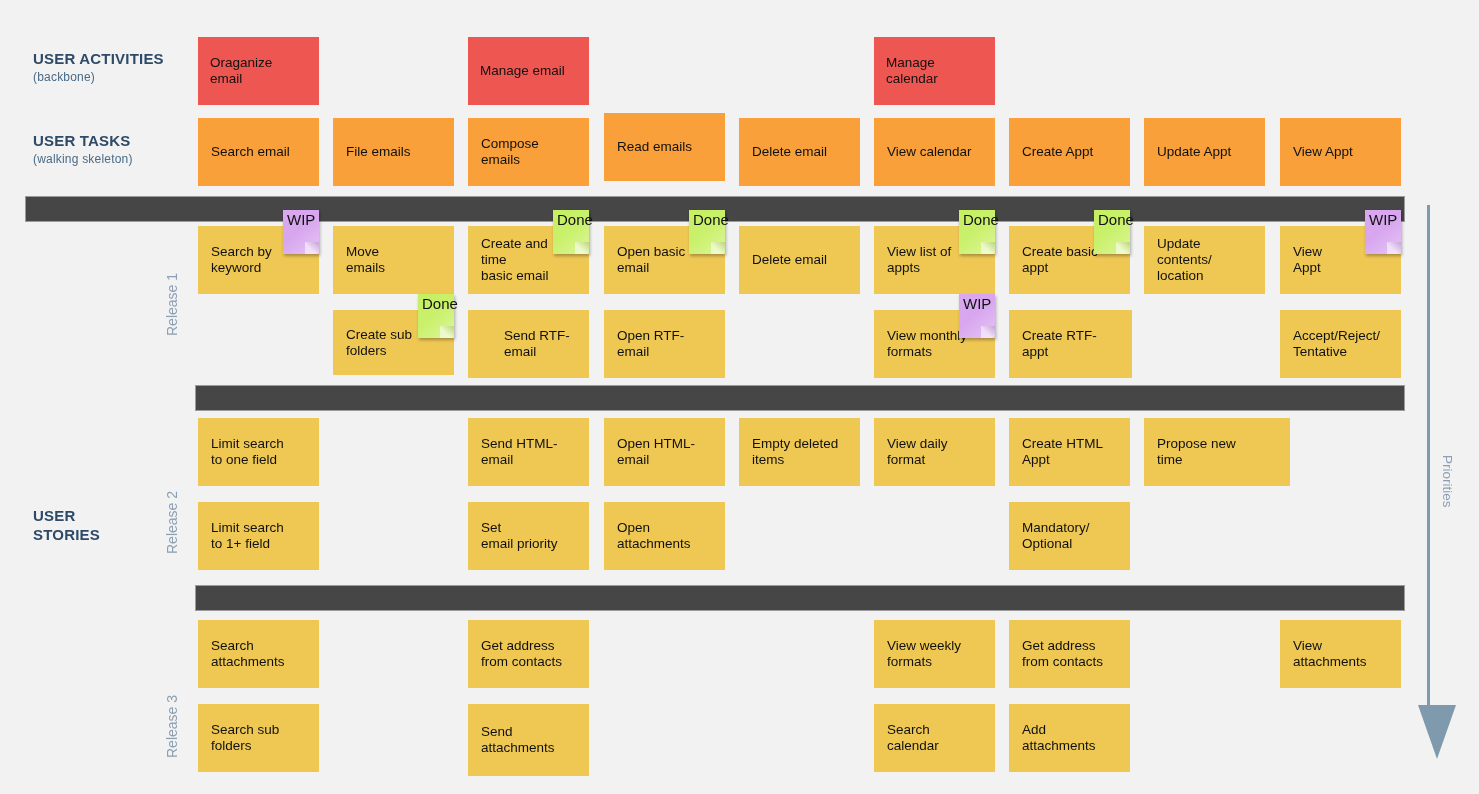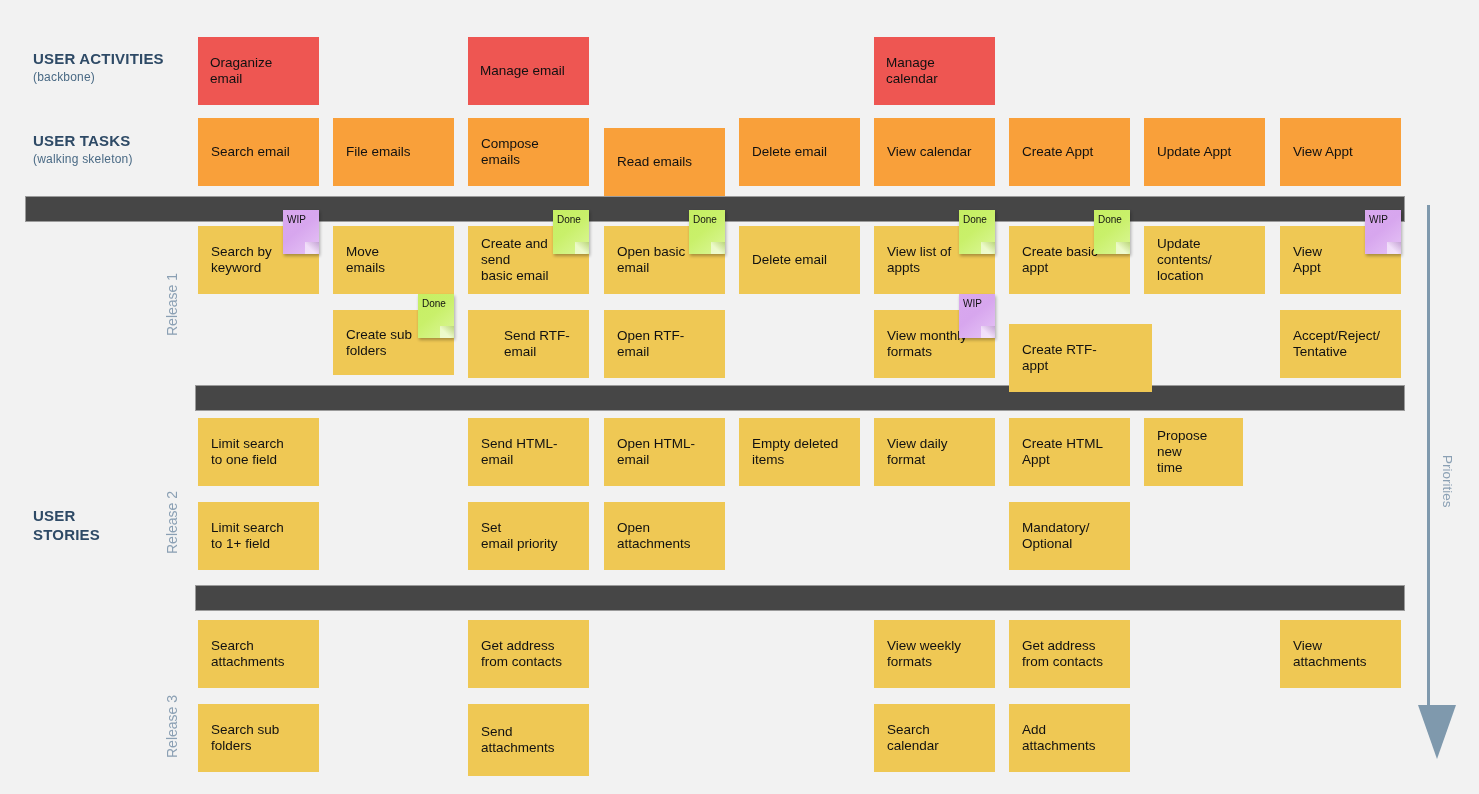--- a/index.html
+++ b/index.html
@@ -67,21 +67,21 @@
   .divider {
     position: absolute;
     background: #464646;
     border: 1px solid #9b9b9b;
   }
 
   
   .sticky {
     position: absolute;
     width: 36px; height: 44px;
-    font-size: 10px;
+    font-size: 15px;
     line-height: 13px;
     color: #111;
     padding: 3px 0 0 4px;
     z-index: 20;
     box-shadow: 1px 2px 3px rgba(0,0,0,.30);
   }
   .sticky.done {
     background: linear-gradient(140deg,#c6ef63 0%,#c9f06a 45%,#dcf79a 100%);
   }
   .sticky.wip {
@@ -150,34 +150,34 @@
   <div id="activities-layer">
       <div class="card activity" style="left: 198px; top: 37px; width: 121px; height: 68px;"><span>Oraganize email</span></div>
       <div class="card activity" style="left: 468px; top: 37px; width: 121px; height: 68px;"><span>Manage email</span></div>
       <div class="card activity" style="left: 874px; top: 37px; width: 121px; height: 68px;"><span>Manage
 calendar</span></div>
     </div>
   <div id="tasks-layer">
       <div class="card task" style="left: 198px; top: 118px; width: 121px; height: 68px;"><span>Search email</span></div>
       <div class="card task" style="left: 333px; top: 118px; width: 121px; height: 68px;"><span>File emails</span></div>
       <div class="card task" style="left: 468px; top: 118px; width: 121px; height: 68px;"><span>Compose emails</span></div>
-      <div class="card task" style="left: 604px; top: 128px; width: 121px; height: 68px; text-align: right;"><span>Read emails</span></div>
+      <div class="card task" style="left: 604px; top: 113px; width: 121px; height: 68px; text-align: right;"><span>Read emails</span></div>
       <div class="card task" style="left: 739px; top: 118px; width: 121px; height: 68px;"><span>Delete email</span></div>
       <div class="card task" style="left: 874px; top: 118px; width: 121px; height: 68px;"><span>View calendar</span></div>
       <div class="card task" style="left: 1009px; top: 118px; width: 121px; height: 68px;"><span>Create Appt</span></div>
       <div class="card task" style="left: 1144px; top: 118px; width: 121px; height: 68px;"><span>Update Appt</span></div>
       <div class="card task" style="left: 1280px; top: 118px; width: 121px; height: 68px;"><span>View Appt</span></div>
     </div>
   <div id="stories-layer">
       <div class="card story" style="left: 198px; top: 226px; width: 121px; height: 68px;"><span>Search by
 keyword</span></div>
       <div class="sticky wip" style="left: 283px; top: 210px;"><span>WIP</span></div>
       <div class="card story" style="left: 333px; top: 226px; width: 121px; height: 68px;"><span>Move
 emails</span></div>
-      <div class="card story" style="left: 468px; top: 226px; width: 121px; height: 68px;"><span>Create and send
+      <div class="card story" style="left: 468px; top: 226px; width: 121px; height: 68px;"><span>Create and time
 basic email</span></div>
       <div class="sticky done" style="left: 553px; top: 210px;"><span>Done</span></div>
       <div class="card story" style="left: 604px; top: 226px; width: 121px; height: 68px;"><span>Open basic
 email</span></div>
       <div class="sticky done" style="left: 689px; top: 210px;"><span>Done</span></div>
       <div class="card story" style="left: 739px; top: 226px; width: 121px; height: 68px;"><span>Delete email</span></div>
       <div class="card story" style="left: 874px; top: 226px; width: 121px; height: 68px;"><span>View list of
 appts</span></div>
       <div class="sticky done" style="left: 959px; top: 210px;"><span>Done</span></div>
       <div class="card story" style="left: 1009px; top: 226px; width: 121px; height: 68px;"><span>Create basic
@@ -192,37 +192,37 @@
       <div class="card story" style="left: 333px; top: 310px; width: 121px; height: 65px;"><span>Create sub
 folders</span></div>
       <div class="sticky done" style="left: 418px; top: 294px;"><span>Done</span></div>
       <div class="card story" style="left: 468px; top: 310px; width: 121px; height: 68px; padding-left: 36px;"><span>Send RTF-
 email</span></div>
       <div class="card story" style="left: 604px; top: 310px; width: 121px; height: 68px;"><span>Open RTF-
 email</span></div>
       <div class="card story" style="left: 874px; top: 310px; width: 121px; height: 68px;"><span>View monthly
 formats</span></div>
       <div class="sticky wip" style="left: 959px; top: 294px;"><span>WIP</span></div>
-      <div class="card story" style="left: 1009px; top: 324px; width: 143px; height: 68px;"><span>Create RTF-
+      <div class="card story" style="left: 1009px; top: 310px; width: 123px; height: 68px;"><span>Create RTF-
 appt</span></div>
       <div class="card story" style="left: 1280px; top: 310px; width: 121px; height: 68px;"><span>Accept/Reject/
 Tentative</span></div>
       <div class="card story" style="left: 198px; top: 418px; width: 121px; height: 68px;"><span>Limit search
 to one field</span></div>
       <div class="card story" style="left: 468px; top: 418px; width: 121px; height: 68px;"><span>Send HTML-
 email</span></div>
       <div class="card story" style="left: 604px; top: 418px; width: 121px; height: 68px;"><span>Open HTML-
 email</span></div>
       <div class="card story" style="left: 739px; top: 418px; width: 121px; height: 68px;"><span>Empty deleted
 items</span></div>
       <div class="card story" style="left: 874px; top: 418px; width: 121px; height: 68px;"><span>View daily
 format</span></div>
       <div class="card story" style="left: 1009px; top: 418px; width: 121px; height: 68px;"><span>Create HTML
 Appt</span></div>
-      <div class="card story" style="left: 1144px; top: 418px; width: 99px; height: 68px;"><span>Propose new
+      <div class="card story" style="left: 1144px; top: 418px; width: 146px; height: 68px;"><span>Propose new
 time</span></div>
       <div class="card story" style="left: 198px; top: 502px; width: 121px; height: 68px;"><span>Limit search
 to 1+ field</span></div>
       <div class="card story" style="left: 468px; top: 502px; width: 121px; height: 68px;"><span>Set
 email priority</span></div>
       <div class="card story" style="left: 604px; top: 502px; width: 121px; height: 68px;"><span>Open
 attachments</span></div>
       <div class="card story" style="left: 1009px; top: 502px; width: 121px; height: 68px;"><span>Mandatory/
 Optional</span></div>
       <div class="card story" style="left: 198px; top: 620px; width: 121px; height: 68px;"><span>Search

